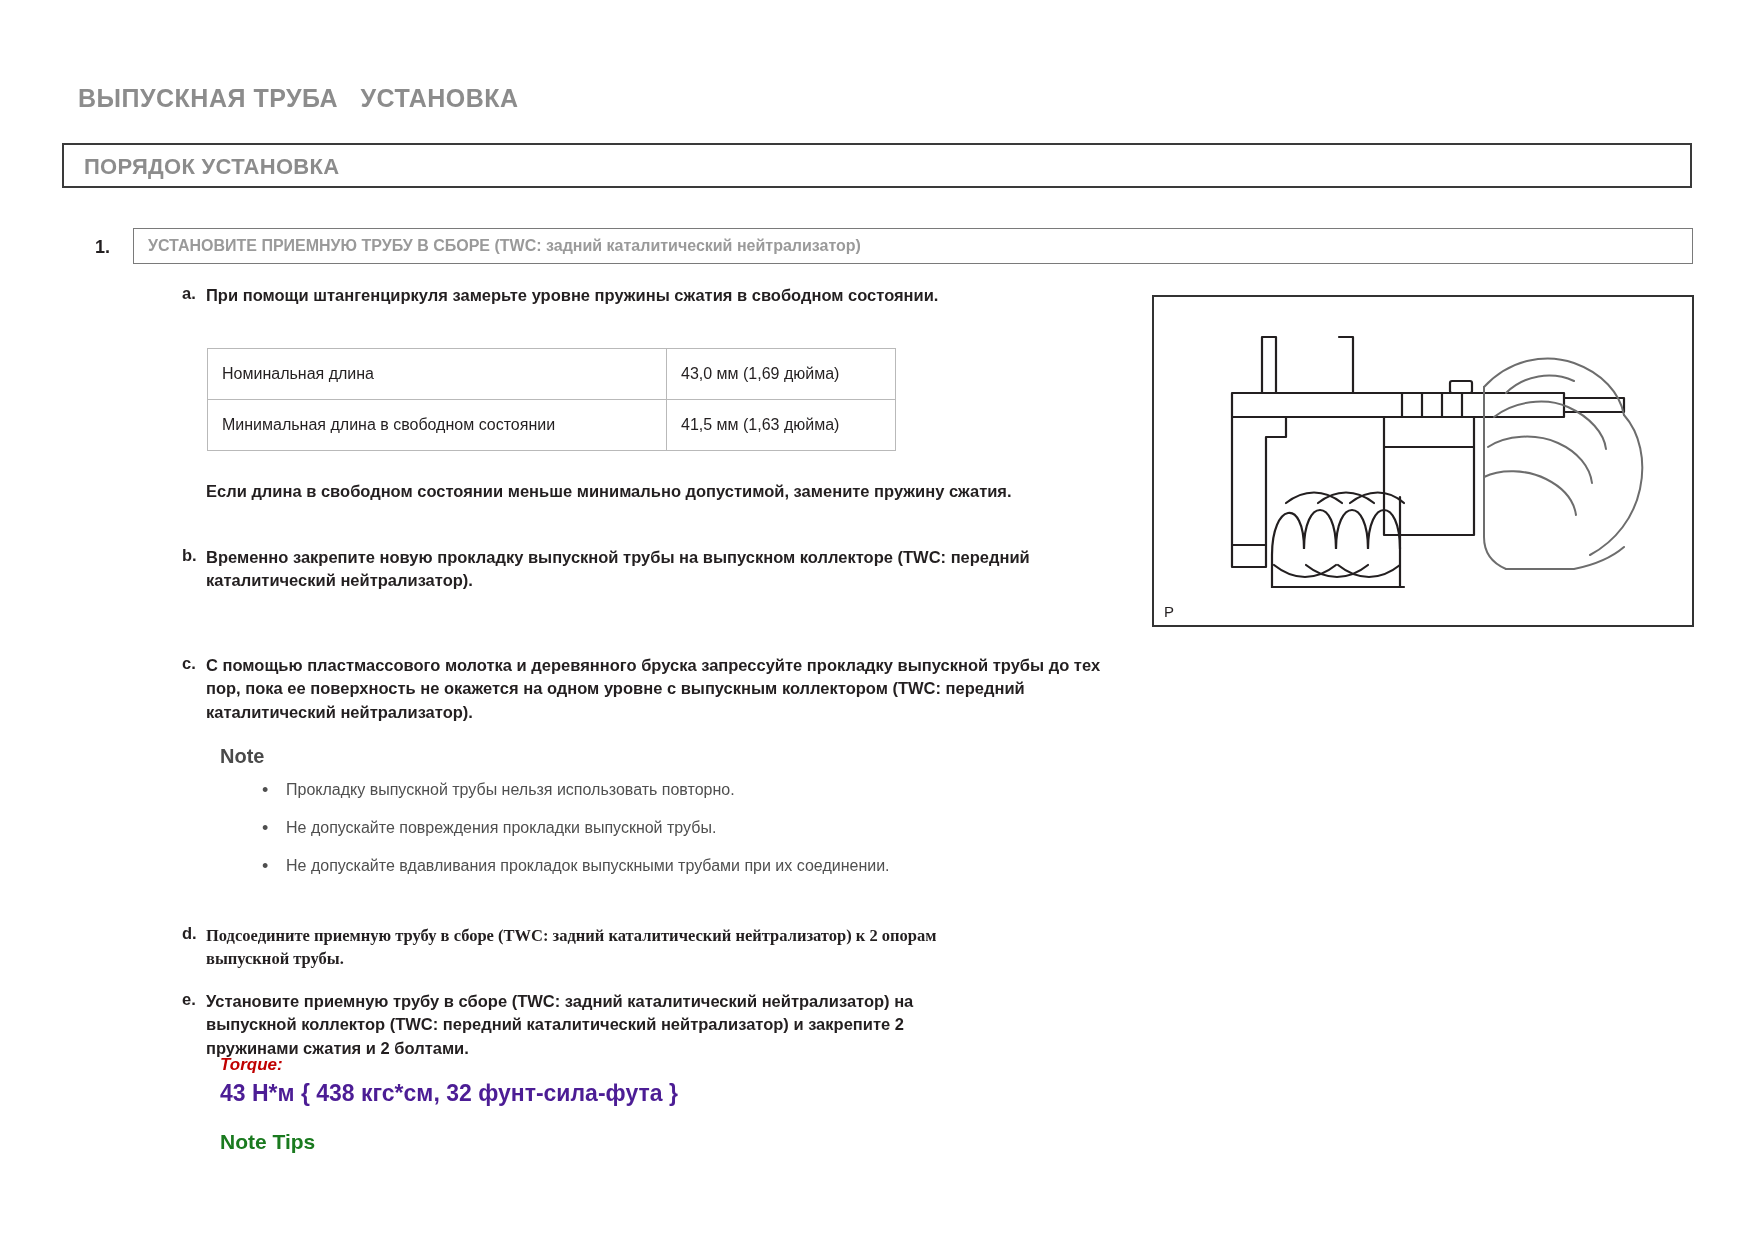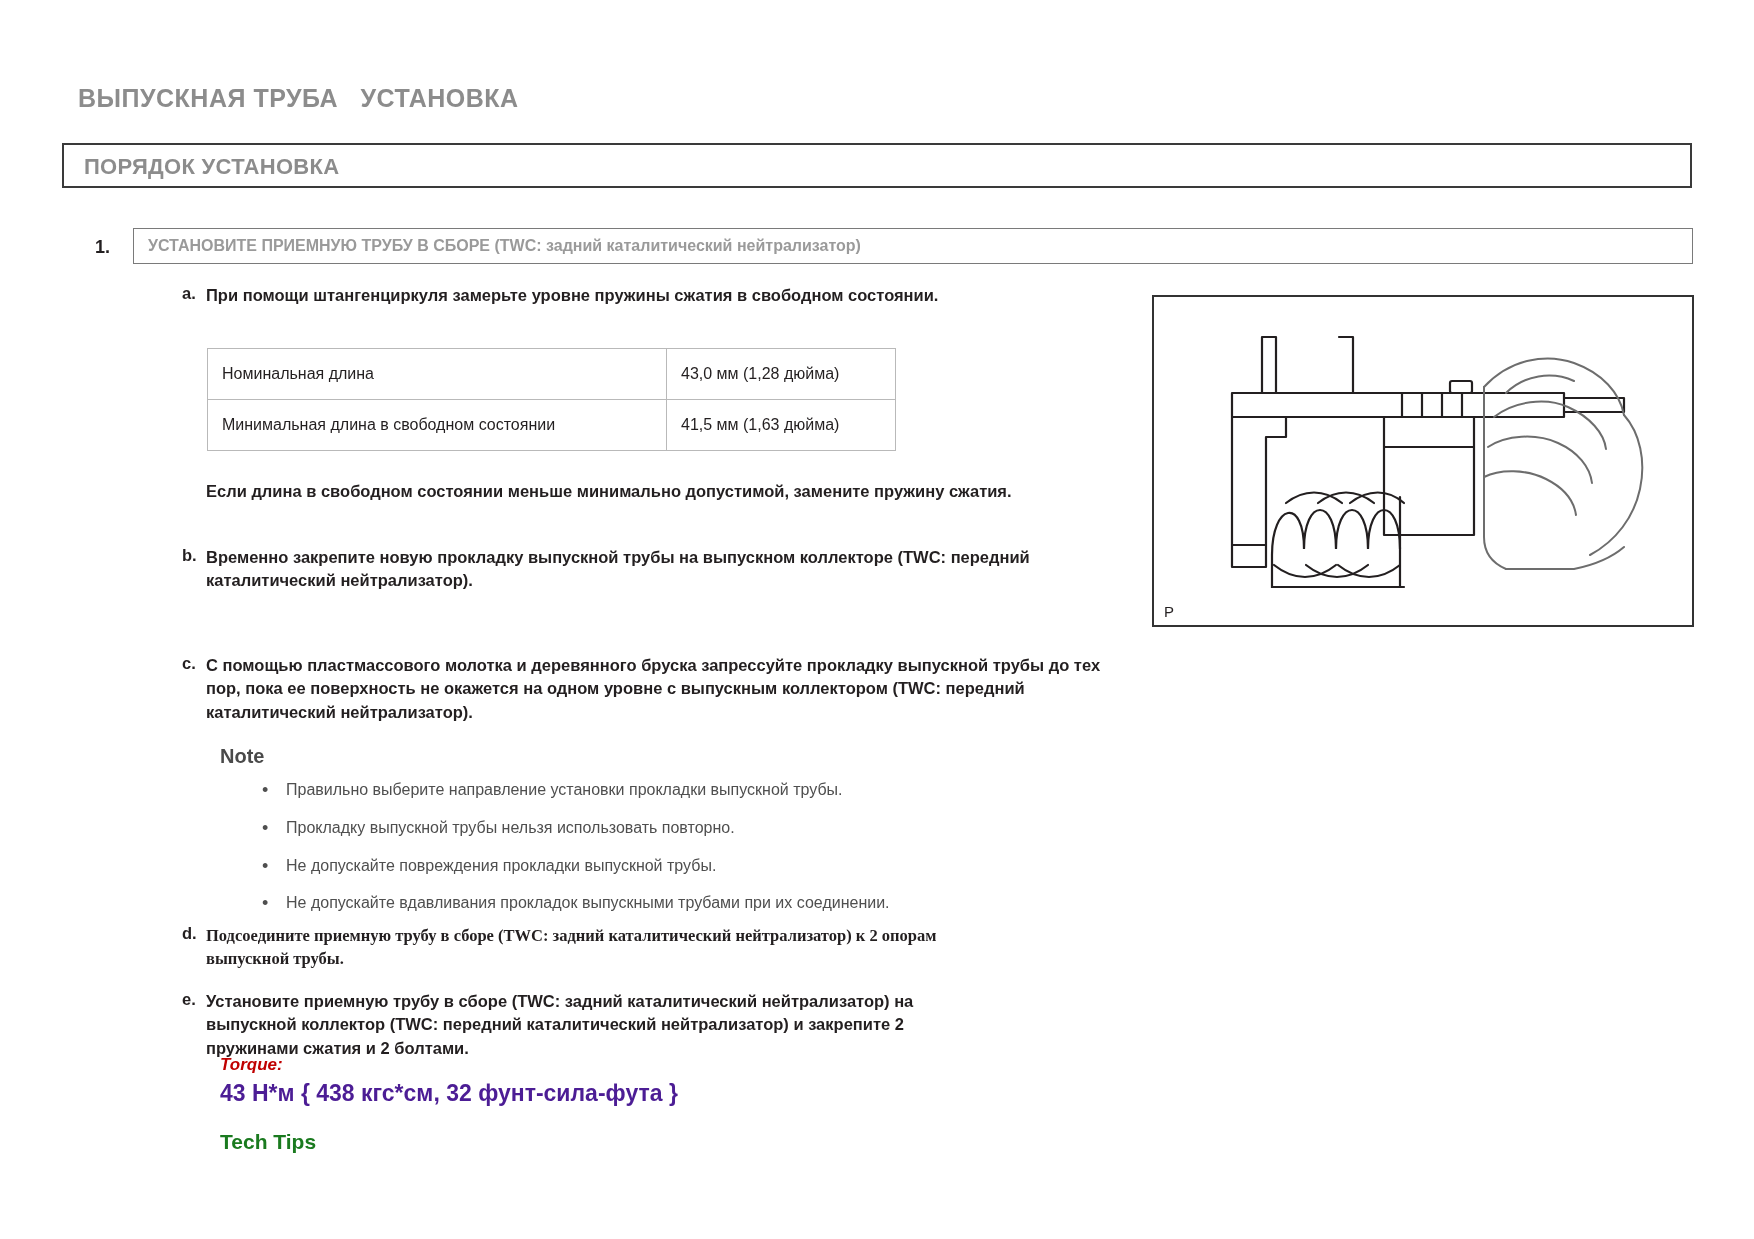--- a/index.html
+++ b/index.html
@@ -224,55 +224,54 @@
     <div class="step-bar-label">УСТАНОВИТЕ ПРИЕМНУЮ ТРУБУ В СБОРЕ (TWC: задний каталитический нейтрализатор)</div>
   </div>
 
   <div class="sub-letter" style="left:182px; top:284px;">a.</div>
   <div class="sub-item" style="left:206px; top:284px; width:850px;">При помощи штангенциркуля замерьте уровне пружины сжатия в свободном состоянии.</div>
 
   <table class="spec-table">
     <tbody>
         <tr>
       <td class="k">Номинальная длина</td>
-      <td class="v">43,0 мм (1,28 дюйма)</td>
+      <td class="v">43,0 мм (1,69 дюйма)</td>
     </tr>
     <tr>
       <td class="k">Минимальная длина в свободном состоянии</td>
       <td class="v">41,5 мм (1,63 дюйма)</td>
     </tr>
   </tbody>
     </table>
 
   <div class="plain-bold" style="left:206px; top:480px; width:880px;">Если длина в свободном состоянии меньше минимально допустимой, замените пружину сжатия.</div>
 
   <div class="sub-letter" style="left:182px; top:546px;">b.</div>
   <div class="sub-item" style="left:206px; top:546px; width:900px;">Временно закрепите новую прокладку выпускной трубы на выпускном коллекторе (TWC: передний каталитический нейтрализатор).</div>
 
   <div class="sub-letter" style="left:182px; top:654px;">c.</div>
   <div class="sub-item" style="left:206px; top:654px; width:900px;">С помощью пластмассового молотка и деревянного бруска запрессуйте прокладку выпускной трубы до тех пор, пока ее поверхность не окажется на одном уровне с выпускным коллектором (TWC: передний каталитический нейтрализатор).</div>
 
   <div class="note-title">Note</div>
   <ul class="note-list">
-    <li>Правильно выберите направление установки прокладки выпускной трубы.</li>
     <li>Прокладку выпускной трубы нельзя использовать повторно.</li>
     <li>Не допускайте повреждения прокладки выпускной трубы.</li>
     <li>Не допускайте вдавливания прокладок выпускными трубами при их соединении.</li>
   </ul>
 
   <div class="sub-letter" style="left:182px; top:924px;">d.</div>
   <div class="sub-item" style="left:206px; top:924px; width:790px;font-family:Liberation Serif, serif;">Подсоедините приемную трубу в сборе (TWC: задний каталитический нейтрализатор) к 2 опорам выпускной трубы.</div>
 
   <div class="sub-letter" style="left:182px; top:990px;">e.</div>
   <div class="sub-item" style="left:206px; top:990px; width:790px;">Установите приемную трубу в сборе (TWC: задний каталитический нейтрализатор) на выпускной коллектор (TWC: передний каталитический нейтрализатор) и закрепите 2 пружинами сжатия и 2 болтами.</div>
 
   <div class="torque-label">Torque:</div>
   <div class="torque-value">43 Н*м  { 438 кгс*см, 32 фунт-сила-фута }</div>
 
-  <div class="techtips">Tech Tips</div>
+  <div class="techtips">Note Tips</div>
 
   <div class="figure-box">
     <svg class="figure-svg" width="538" height="328" viewBox="0 0 538 328">
       <g fill="none" stroke="#231f20" stroke-width="2.2" stroke-linejoin="round" stroke-linecap="round">
 
         <path d="M108,40 L122,40 L122,96 L108,96 Z"></path>
         <path d="M185,40 L199,40 L199,96 L185,96"></path>
 
         <path d="M78,96 L410,96 L410,120 L78,120 Z"></path>
 

